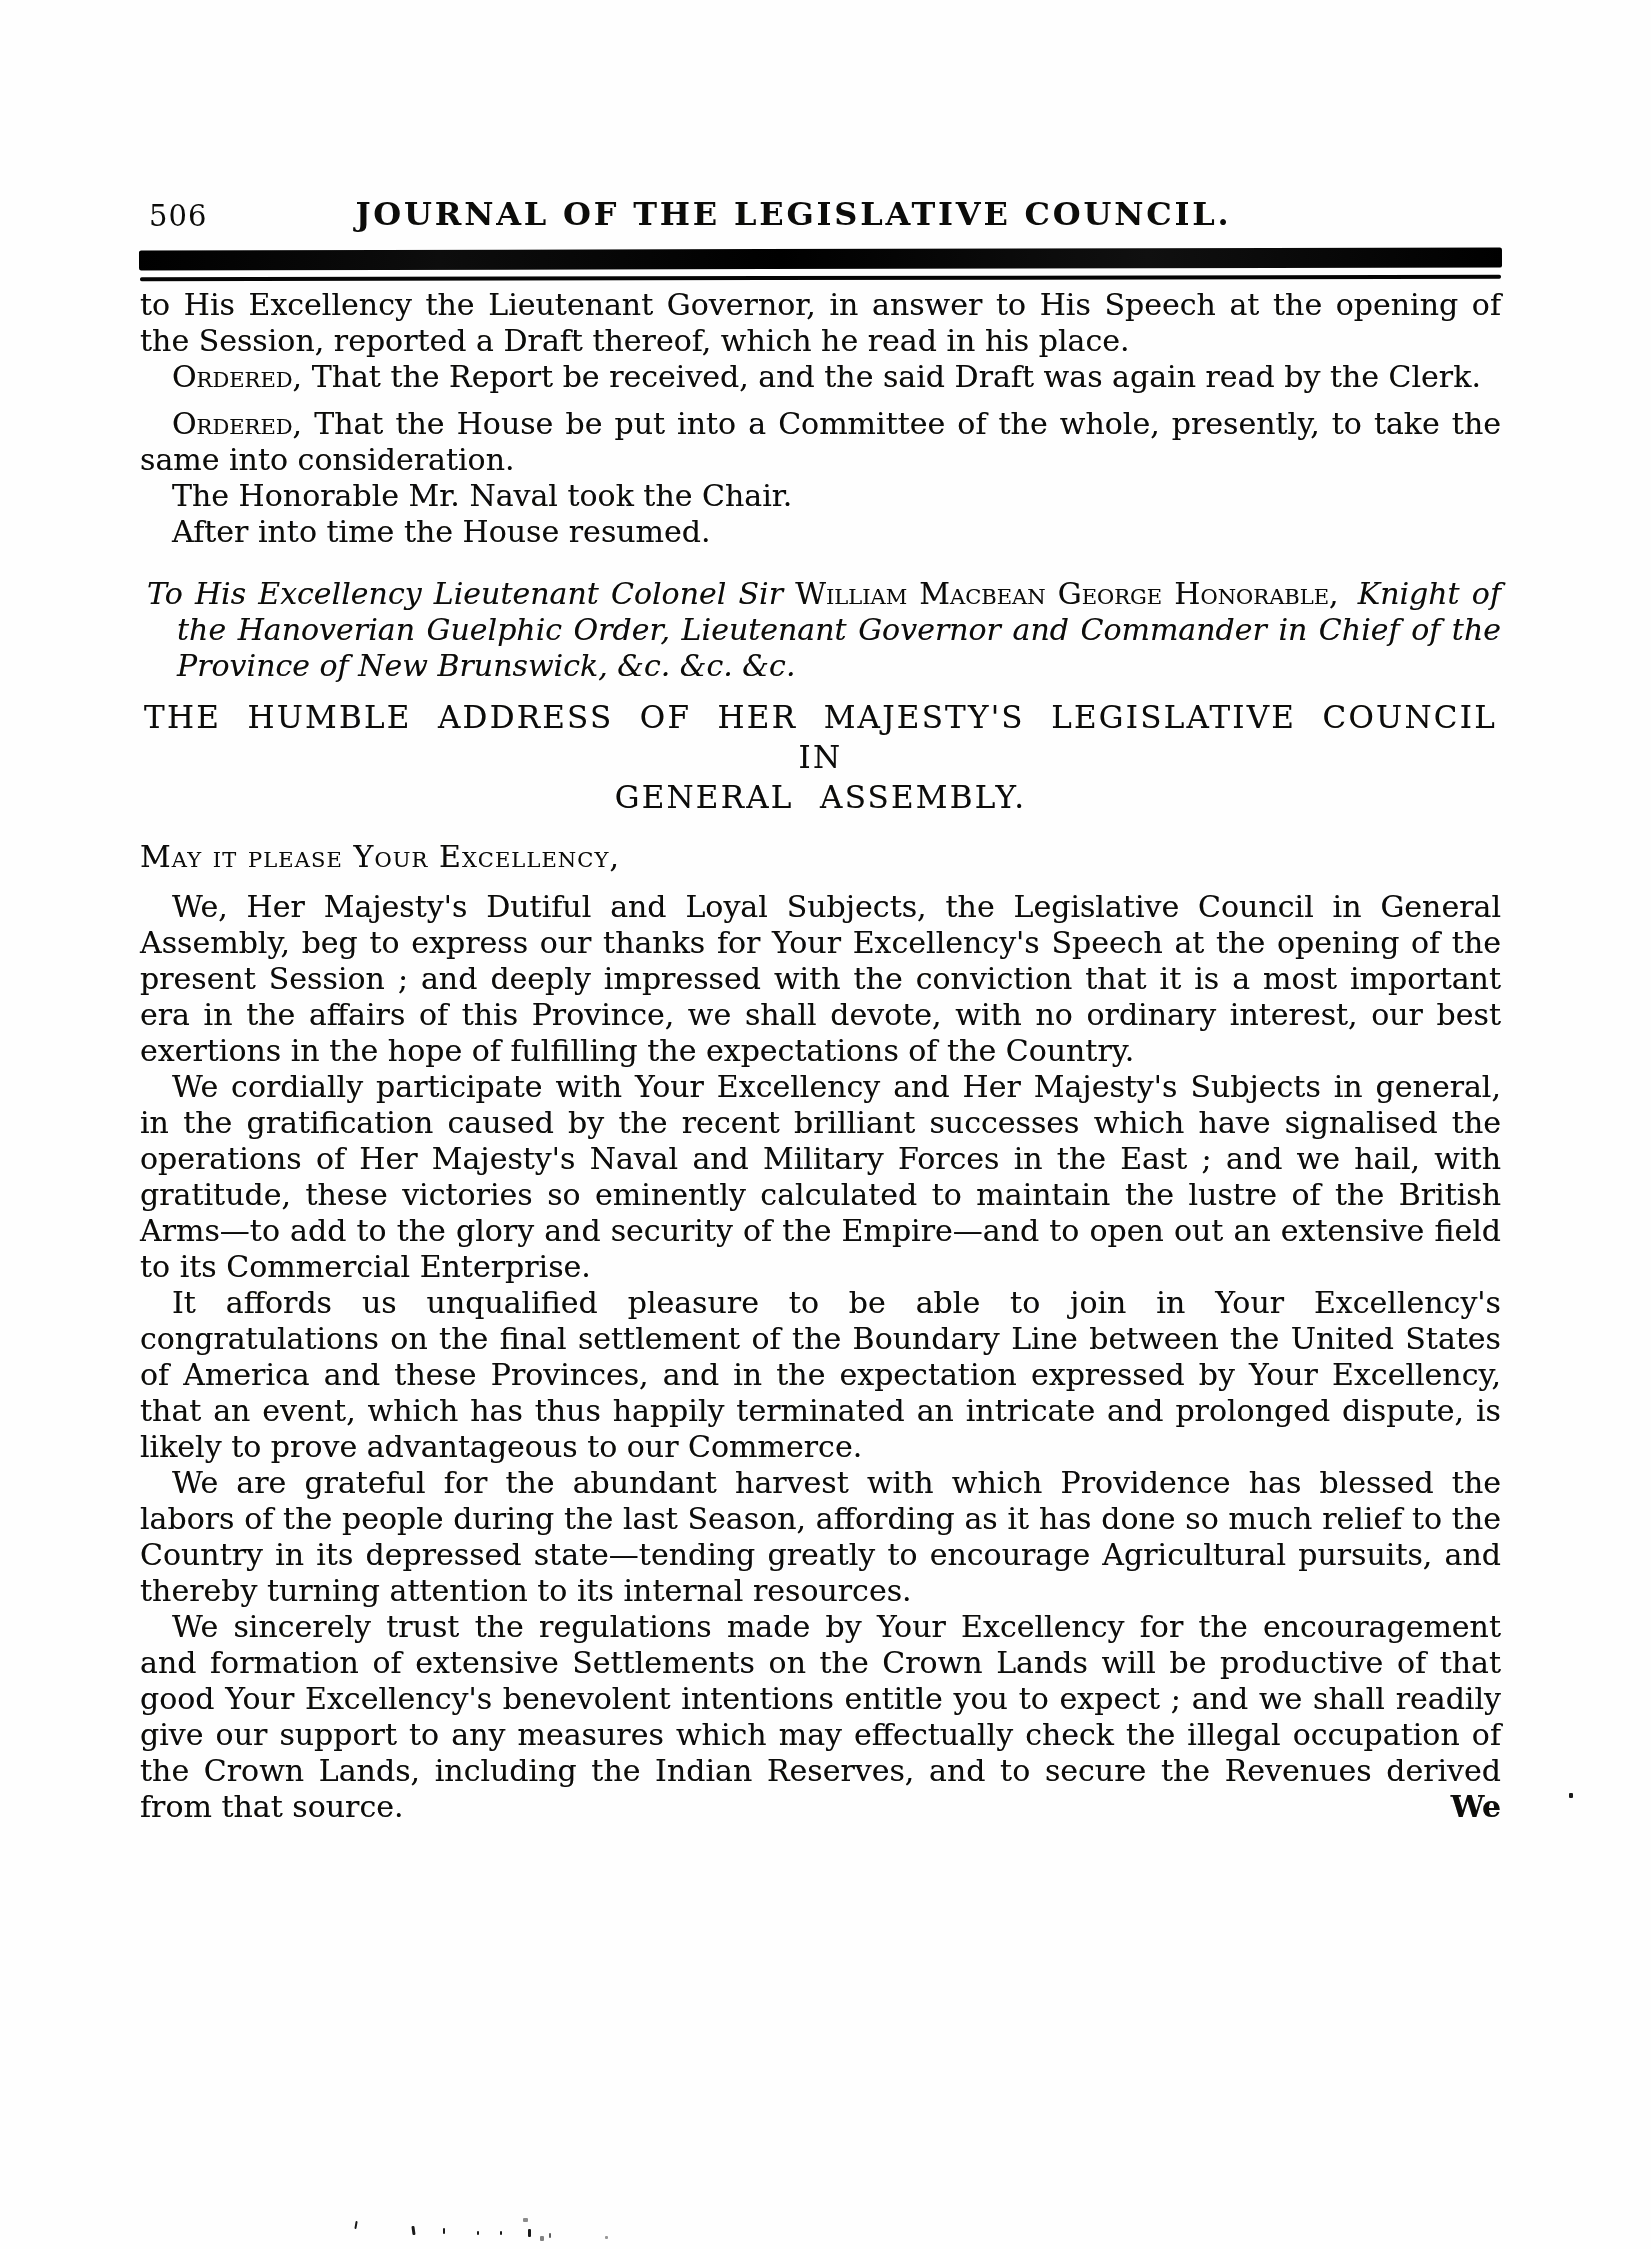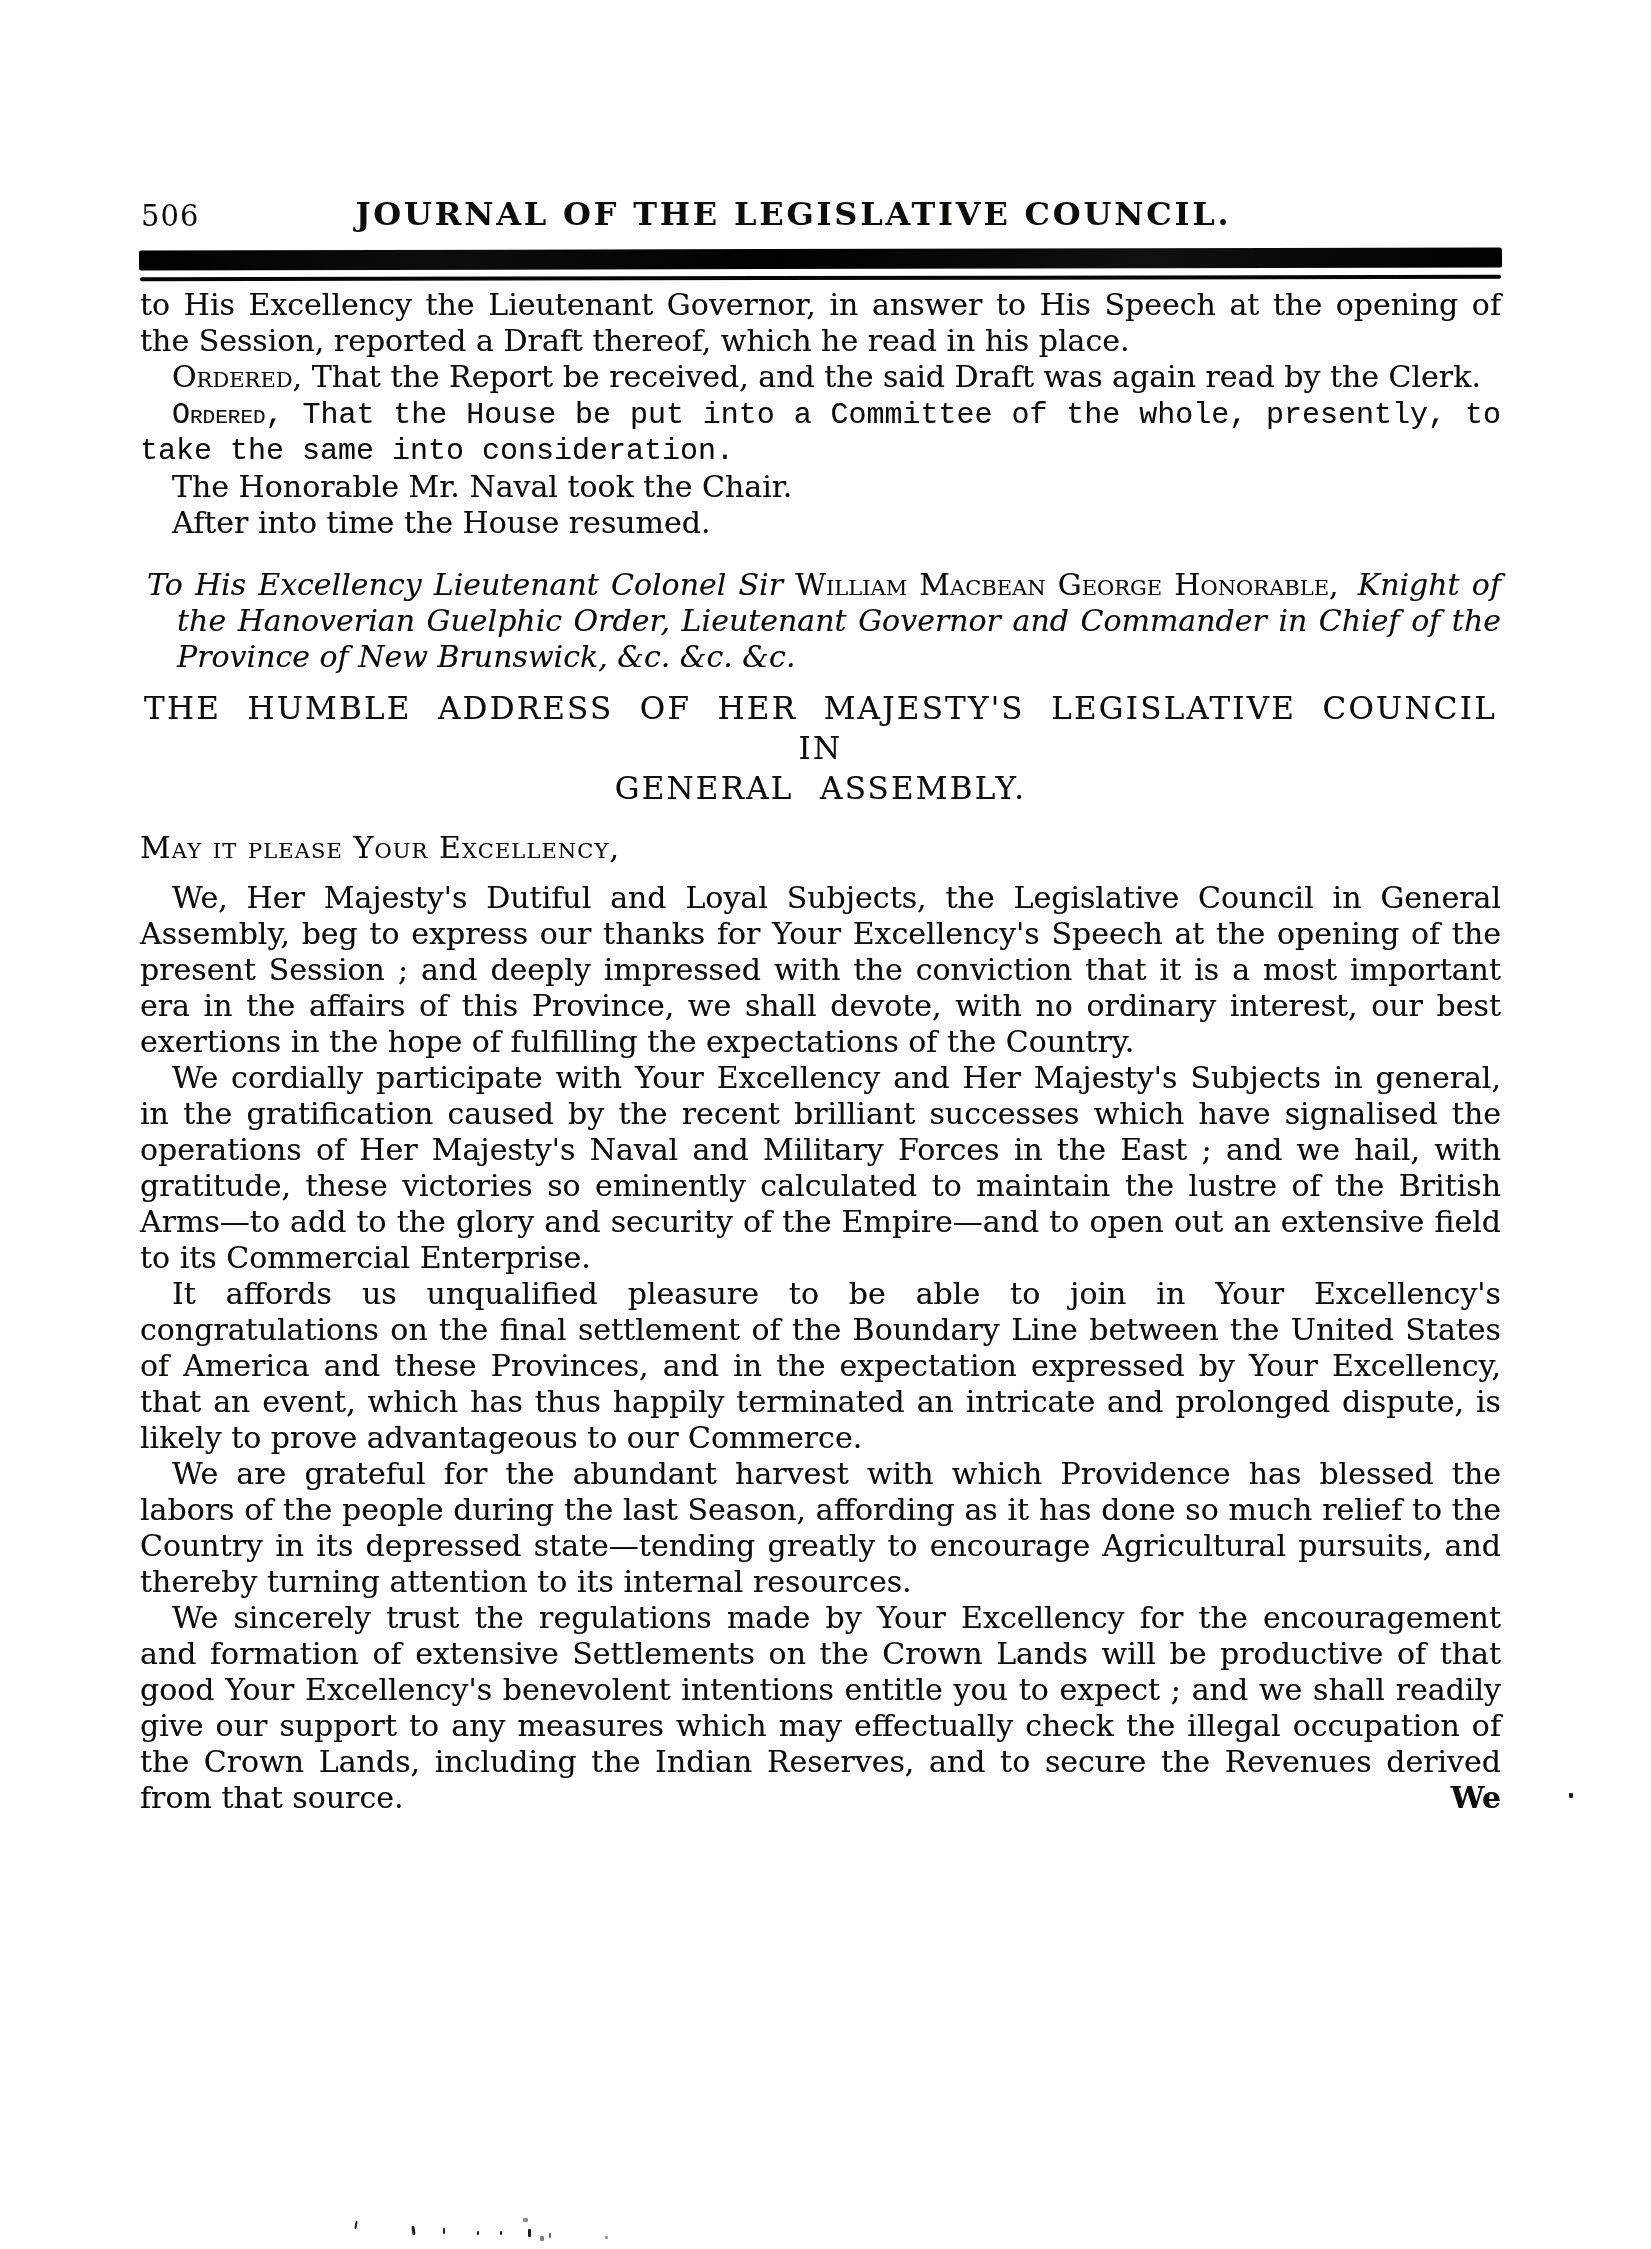--- a/index.html
+++ b/index.html
@@ -19,21 +19,21 @@
   
   .header {
     position: absolute;
     top: 195px;
     left: 140px;
     width: 1361px;
     height: 44px;
   }
   .page-number {
     position: absolute;
-    left: 1px;
+    left: 9px;
     top: 4.4px;
     font-size: 29px;
     letter-spacing: 1.1px;
   }
   .header-title {
     text-align: center;
     font-size: 32px;
     font-weight: 700;
     letter-spacing: 2.8px;
     transform: translateX(-27px);
@@ -128,21 +128,21 @@
     <span class="page-number">506</span>
     <div class="header-title">JOURNAL OF THE LEGISLATIVE COUNCIL.</div>
   </div>
 
   <div class="rule-thick"></div>
   <div class="rule-thin"></div>
 
   <div class="body-text">
       <p class="para noindent"><span>to His Excellency the Lieutenant Governor, in answer to His Speech at the opening of the Session, reported a Draft thereof, which he read in his place.</span></p>
       <p class="para"><span class="sc">Ordered,</span><span> That the Report be received, and the said Draft was again read by the Clerk.</span></p>
-      <p class="para" style="margin-top: 2px; font-family: Liberation Mono, monospace;"><span class="sc">Ordered,</span><span> That the House be put into a Committee of the whole, presently, to take the same into consideration.</span></p>
+      <p class="para" style="margin-top: 11px;"><span class="sc">Ordered,</span><span> That the House be put into a Committee of the whole, presently, to take the same into consideration.</span></p>
       <p class="para"><span>The Honorable Mr. Naval took the Chair.</span></p>
       <p class="para"><span>After into time the House resumed.</span></p>
       <p class="para hang" style="margin-top: 25.5px;"><span class="it">To His Excellency Lieutenant Colonel Sir </span><span class="sc">William Macbean George Honorable,</span><span class="it"> Knight of the Hanoverian Guelphic Order, Lieutenant Governor and Commander in Chief of the Province of New Brunswick, &amp;c. &amp;c. &amp;c.</span></p>
       <p class="para heading" style="margin-top: 13.3px;"><span>THE HUMBLE ADDRESS OF HER MAJESTY'S LEGISLATIVE COUNCIL IN</span><br><span>GENERAL ASSEMBLY.</span></p>
       <p class="para salutation" style="margin-top: 22px;"><span>May it please Your Excellency,</span></p>
       <p class="para" style="margin-top: 14.4px;"><span>We, Her Majesty's Dutiful and Loyal Subjects, the Legislative Council in General Assembly, beg to express our thanks for Your Excellency's Speech at the opening of the present Session ; and deeply impressed with the conviction that it is a most important era in the affairs of this Province, we shall devote, with no ordinary interest, our best exertions in the hope of fulfilling the expectations of the Country.</span></p>
       <p class="para"><span>We cordially participate with Your Excellency and Her Majesty's Subjects in general, in the gratification caused by the recent brilliant successes which have signalised the operations of Her Majesty's Naval and Military Forces in the East ; and we hail, with gratitude, these victories so eminently calculated to maintain the lustre of the British Arms—to add to the glory and security of the Empire—and to open out an extensive field to its Commercial Enterprise.</span></p>
       <p class="para"><span>It affords us unqualified pleasure to be able to join in Your Excellency's congratulations on the final settlement of the Boundary Line between the United States of America and these Provinces, and in the expectation expressed by Your Excellency, that an event, which has thus happily terminated an intricate and prolonged dispute, is likely to prove advantageous to our Commerce.</span></p>
       <p class="para"><span>We are grateful for the abundant harvest with which Providence has blessed the labors of the people during the last Season, affording as it has done so much relief to the Country in its depressed state—tending greatly to encourage Agricultural pursuits, and thereby turning attention to its internal resources.</span></p>
       <p class="para"><span>We sincerely trust the regulations made by Your Excellency for the encouragement and formation of extensive Settlements on the Crown Lands will be productive of that good Your Excellency's benevolent intentions entitle you to expect ; and we shall readily give our support to any measures which may effectually check the illegal occupation of the Crown Lands, including the Indian Reserves, and to secure the Revenues derived from that source.</span><span class="catchword">We</span></p>

